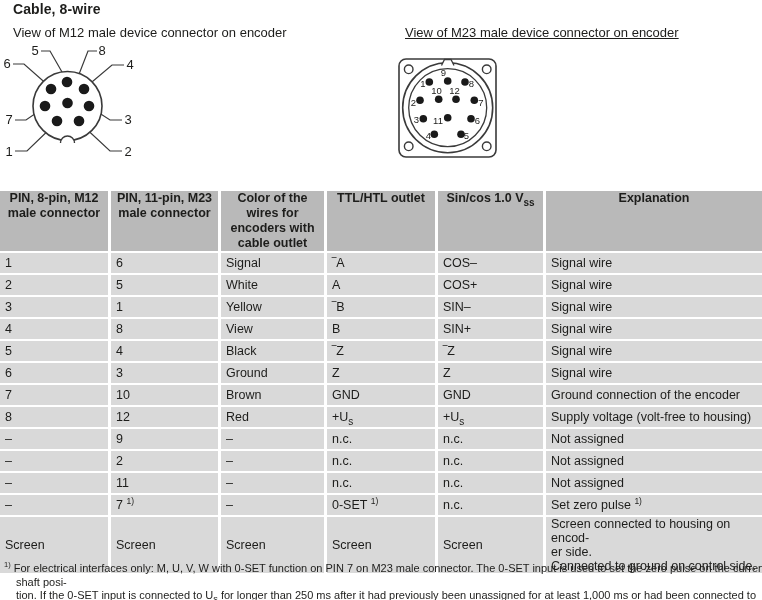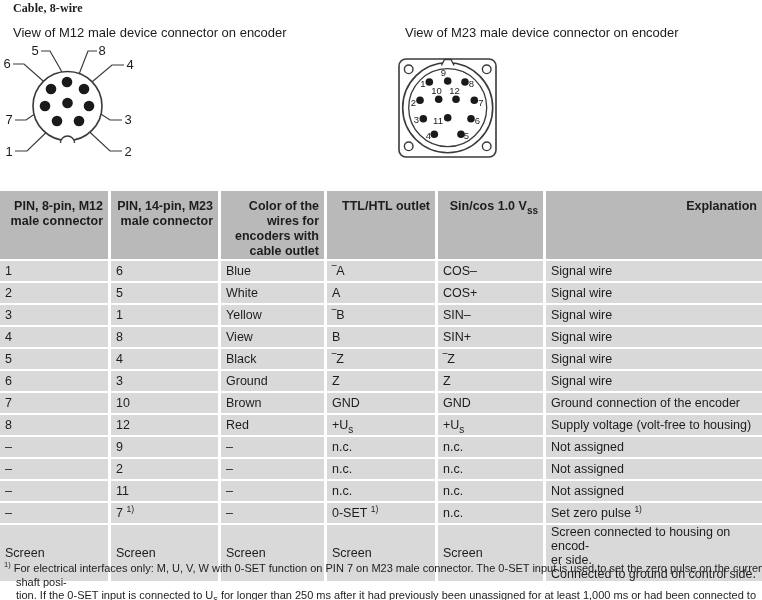--- a/index.html
+++ b/index.html
@@ -3,25 +3,25 @@
 <meta charset="utf-8">
 <style>
   html, body { margin:0; padding:0; background:#ffffff; }
   body {
     width:762px; height:600px; position:relative; overflow:hidden;
     font-family:"Liberation Sans","DejaVu Sans",sans-serif;
     color:#1d1d1b;
   }
   .title {
     position:absolute; left:13px; top:1px;
-    font-size:12px; font-weight:bold; letter-spacing:0.1px;font-family:Liberation Serif, serif;
+    font-size:14px; font-weight:bold; letter-spacing:0.1px;
   }
   .caption { position:absolute; top:25px; font-size:13px; }
   .caption.m12 { left:13px; }
-  .caption.m23 { left:405px; }
+  .caption.m23 { left:405px;text-decoration:underline; }
 
   svg.diagram { position:absolute; }
   #m12-svg { left:0px;  top:40px; }
   #m23-svg { left:396px; top:56px; }
   svg text { font-family:"Liberation Sans","DejaVu Sans",sans-serif; fill:#1d1d1b; }
   .m12-label { font-size:13px; }
   .m23-label { font-size:9.5px; }
 
   table#pin-table {
     position:absolute; left:0; top:191px; width:762px;
@@ -30,22 +30,22 @@
   }
   #pin-table th, #pin-table td {
     box-sizing:border-box;
     border-right:3px solid #ffffff;
     border-bottom:2px solid #ffffff;
     padding:0 5px;
     overflow:hidden;
   }
   #pin-table th:last-child, #pin-table td:last-child { border-right:none; }
   #pin-table th {
-    background:#b9b9b9; text-align:right; vertical-align:top;
-    padding-top:8px; height:50px; font-weight:bold; line-height:15px;
+    background:#b9b9b9; text-align:center; vertical-align:top;
+    padding-top:0; height:50px; font-weight:bold; line-height:15px;
   }
   #pin-table td {
     background:#d9d9d9; height:22px; vertical-align:middle; line-height:14px;
   }
   #pin-table tr.screen-row td { height:56px;margin-left:27px; }
   #pin-table sub { font-size:10px; line-height:0; }
   #pin-table sup { font-size:8.5px; line-height:0; }
 
   .footnote {
     position:absolute; left:4px; top:562px; width:756px;
@@ -144,32 +144,32 @@
     <col style="width:111px">
       <col style="width:110px">
       <col style="width:106px">
     <col style="width:111px">
       <col style="width:108px">
       <col style="width:216px">
   </colgroup>
   <thead>
       <tr>
         <th>PIN, 8-pin, M12 male connector</th>
-        <th>PIN, 14-pin, M23 male connector</th>
+        <th>PIN, 11-pin, M23 male connector</th>
         <th>Color of the wires for encoders with cable outlet</th>
         <th>TTL/HTL outlet</th>
         <th>Sin/cos 1.0 V<sub>ss</sub></th>
         <th>Explanation</th>
       </tr>
     </thead>
   <tbody>
       <tr>
         <td>1</td>
         <td>6</td>
-        <td>Blue</td>
+        <td>Signal</td>
         <td>‾A</td>
         <td>COS–</td>
         <td>Signal wire</td>
       </tr>
       <tr>
         <td>2</td>
         <td>5</td>
         <td>White</td>
         <td>A</td>
         <td>COS+</td>

